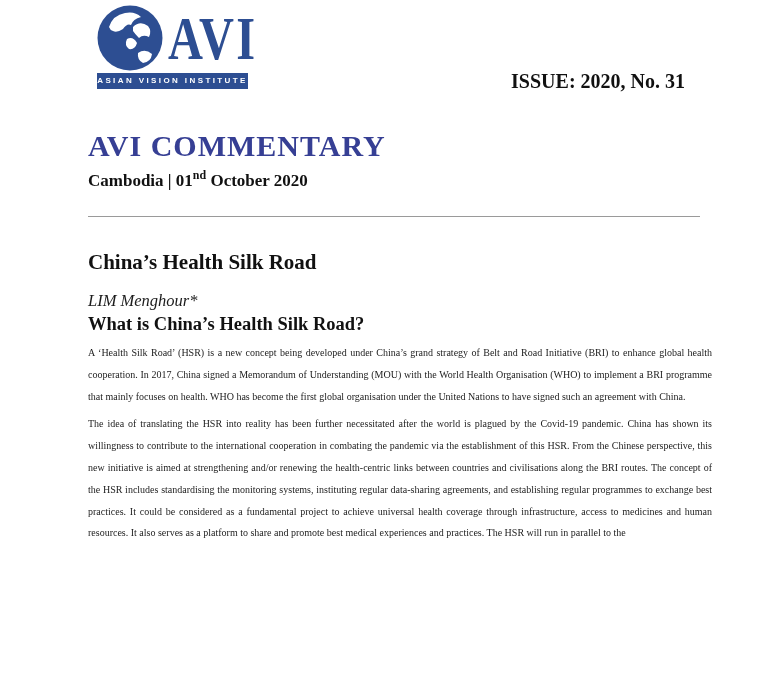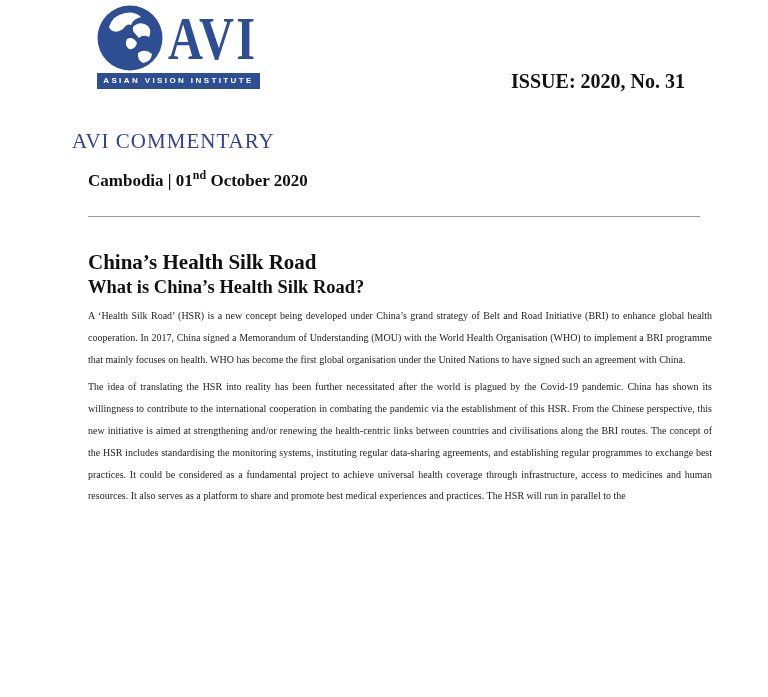--- a/index.html
+++ b/index.html
@@ -43,21 +43,21 @@
     letter-spacing: 3px;
     color: var(--brand);
     transform: scaleX(0.78);
     transform-origin: left top;
     margin-left: 5px;
     margin-top: 2px;
     white-space: nowrap;
   }
   .logo-bar {
     margin-top: 2px;
-    width: 163px; height: 16px;
+    width: 151px; height: 16px;
     background: var(--brand);
     color: #ffffff;
     font-family: "Liberation Sans", sans-serif;
     font-weight: 700;
     font-size: 8px;
     letter-spacing: 2.4px;
     text-align: center;
     line-height: 16px;
     white-space: nowrap;
   }
@@ -65,23 +65,23 @@
     position: absolute;
     top: 70px; right: 83px;
     font-weight: 700;
     font-size: 20px;
     color: #111111;
     white-space: nowrap;
   }
 
   
   .masthead-title {
-    position: absolute; left: 72px; top: 129px;
-    font-weight: 400;
-    font-size: 21px;
+    position: absolute; left: 88px; top: 129px;
+    font-weight: 700;
+    font-size: 30px;
     letter-spacing: 1px;
     color: var(--accent);
     white-space: nowrap;
   }
   .dateline {
     position: absolute; left: 88px; top: 171px;
     font-weight: 700;
     font-size: 17px;
     color: #111111;
     white-space: nowrap;
@@ -150,18 +150,19 @@
   <div class="issue">ISSUE: 2020, No. 31</div>
 
   <div class="masthead-title">AVI COMMENTARY</div>
 
   <div class="dateline"><span>Cambodia | 01</span><sup>nd</sup><span> October 2020</span></div>
 
   <div class="rule"></div>
 
   <div class="article">
     <h1 class="article-title">China’s Health Silk Road</h1>
+    <div class="article-author">LIM Menghour*</div>
     <h2 class="section-heading">What is China’s Health Silk Road?</h2>
     <p class="body-paragraph">A ‘Health Silk Road’ (HSR) is a new concept being developed under China’s grand strategy of Belt and Road Initiative (BRI) to enhance global health cooperation. In 2017, China signed a Memorandum of Understanding (MOU) with the World Health Organisation (WHO) to implement a BRI programme that mainly focuses on health. WHO has become the first global organisation under the United Nations to have signed such an agreement with China.</p>
     <p class="body-paragraph">The idea of translating the HSR into reality has been further necessitated after the world is plagued by the Covid-19 pandemic. China has shown its willingness to contribute to the international cooperation in combating the pandemic via the establishment of this HSR. From the Chinese perspective, this new initiative is aimed at strengthening and/or renewing the health-centric links between countries and civilisations along the BRI routes. The concept of the HSR includes standardising the monitoring systems, instituting regular data-sharing agreements, and establishing regular programmes to exchange best practices. It could be considered as a fundamental project to achieve universal health coverage through infrastructure, access to medicines and human resources. It also serves as a platform to share and promote best medical experiences and practices. The HSR will run in parallel to the</p>
   </div>
 
 </div>
 
 </body></html>

